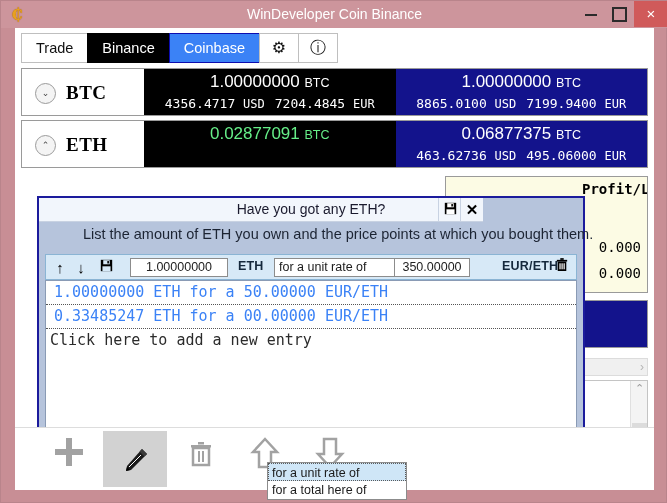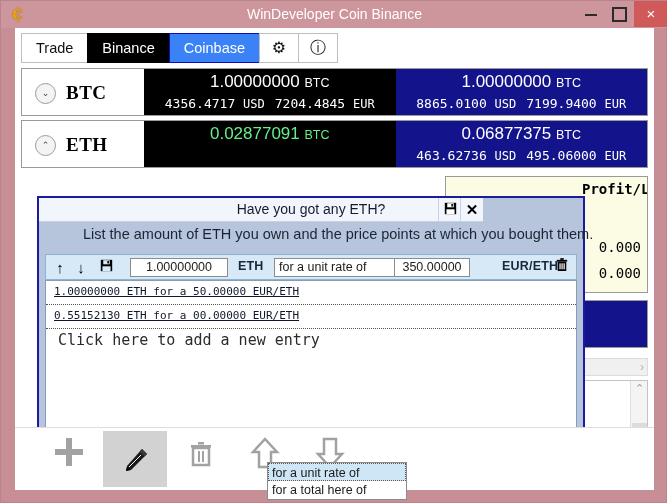--- a/index.html
+++ b/index.html
@@ -476,36 +476,35 @@
     background: #ffffff;
     border: 1px solid #8a9bb5;
     box-sizing: border-box;
     overflow: hidden;
   }
   .entry-row {
     position: relative;
     height: 23px;
     border-bottom: 1px dotted #555555;
     font-family: "DejaVu Sans Mono", monospace;
-    font-size: 11px;
-    color: #0f172a;
+    font-size: 15px;
+    color: #3b82f6;
     line-height: 22px;
     padding-left: 8px;
     white-space: nowrap;
     cursor: default;
-    text-decoration: underline;
   }
   #add-entry-row {
     position: relative;
     height: 23px;
     font-family: "DejaVu Sans Mono", monospace;
     font-size: 15px;
     color: #2b2b2b;
     line-height: 22px;
-    padding-left: 12px;
+    padding-left: 4px;
     white-space: nowrap;
     cursor: default;
   }
 
   
   #bottom-toolbar {
     position: absolute;
     left: 0; bottom: 0;
     width: 639px; height: 62px;
     background: #ffffff;
@@ -659,21 +658,21 @@
             <rect x="2" y="4" width="10" height="11" fill="#000000"></rect>
             <rect x="4" y="6" width="1.4" height="7" fill="#ffffff"></rect>
             <rect x="6.4" y="6" width="1.4" height="7" fill="#ffffff"></rect>
             <rect x="8.8" y="6" width="1.4" height="7" fill="#ffffff"></rect>
           </svg>
         </div>
       </div>
 
       <div id="entries-list">
         <div class="entry-row">1.00000000 ETH for a                    50.00000 EUR/ETH</div>
-        <div class="entry-row"> 0.55152130 ETH for a                   00.00000 EUR/ETH</div>
+        <div class="entry-row"> 0.33485247 ETH for a                   00.00000 EUR/ETH</div>
         <div id="add-entry-row">Click here to add a new entry</div>
       </div>
 
       <div id="dropdown">
         <div class="dd-opt sel">for a unit rate of</div>
         <div class="dd-opt">for a total here of</div>
       </div>
 
     </div>
 

